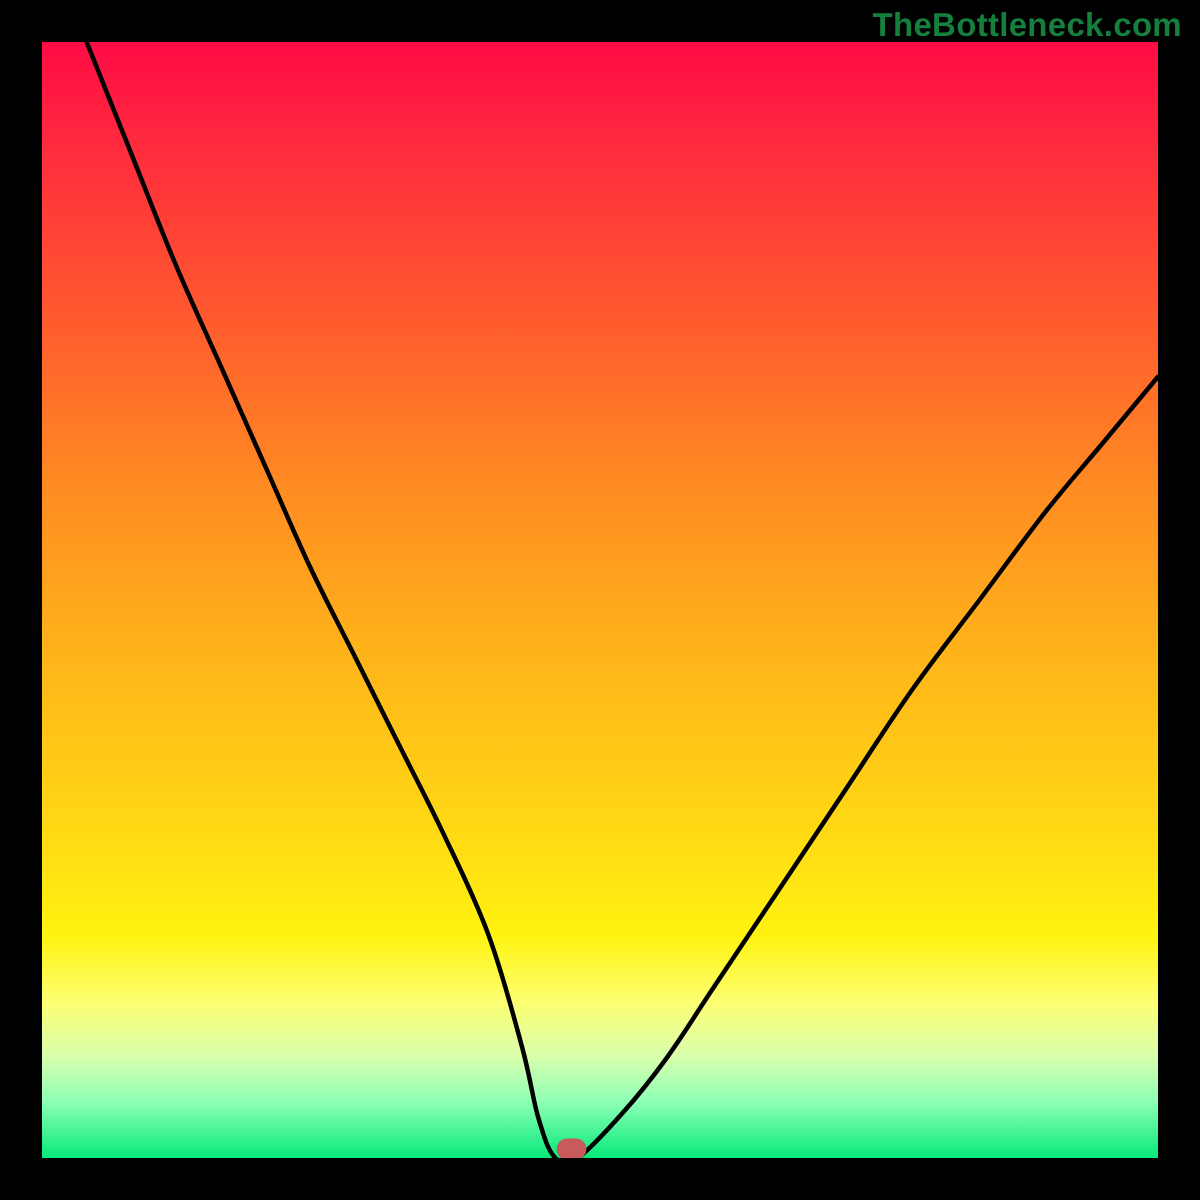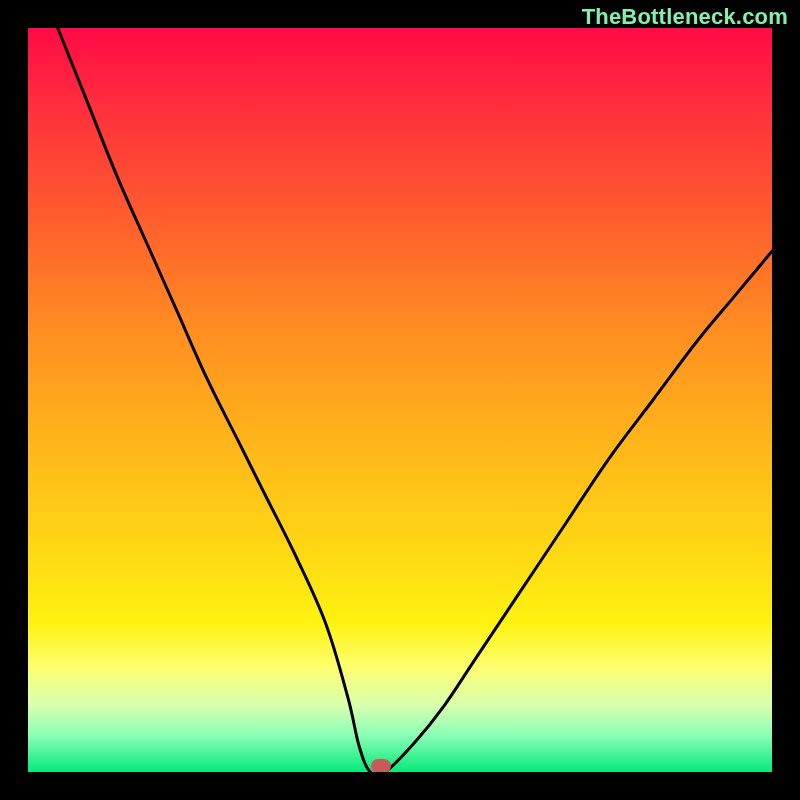--- a/index.html
+++ b/index.html
@@ -14,21 +14,21 @@
   .frame {
     position: relative;
     width: 800px;
     height: 800px;
     background: #000;
   }
   .watermark {
     position: absolute;
     top: 4px;
     right: 12px;
-    color: #86efac;
+    color: #15803d;
     font-size: 22px;
     font-weight: 600;
     letter-spacing: 0.2px;
     z-index: 5;
     text-align: center;
   }
   .plot-area {
     position: absolute;
     left: 28px;
     top: 28px;

